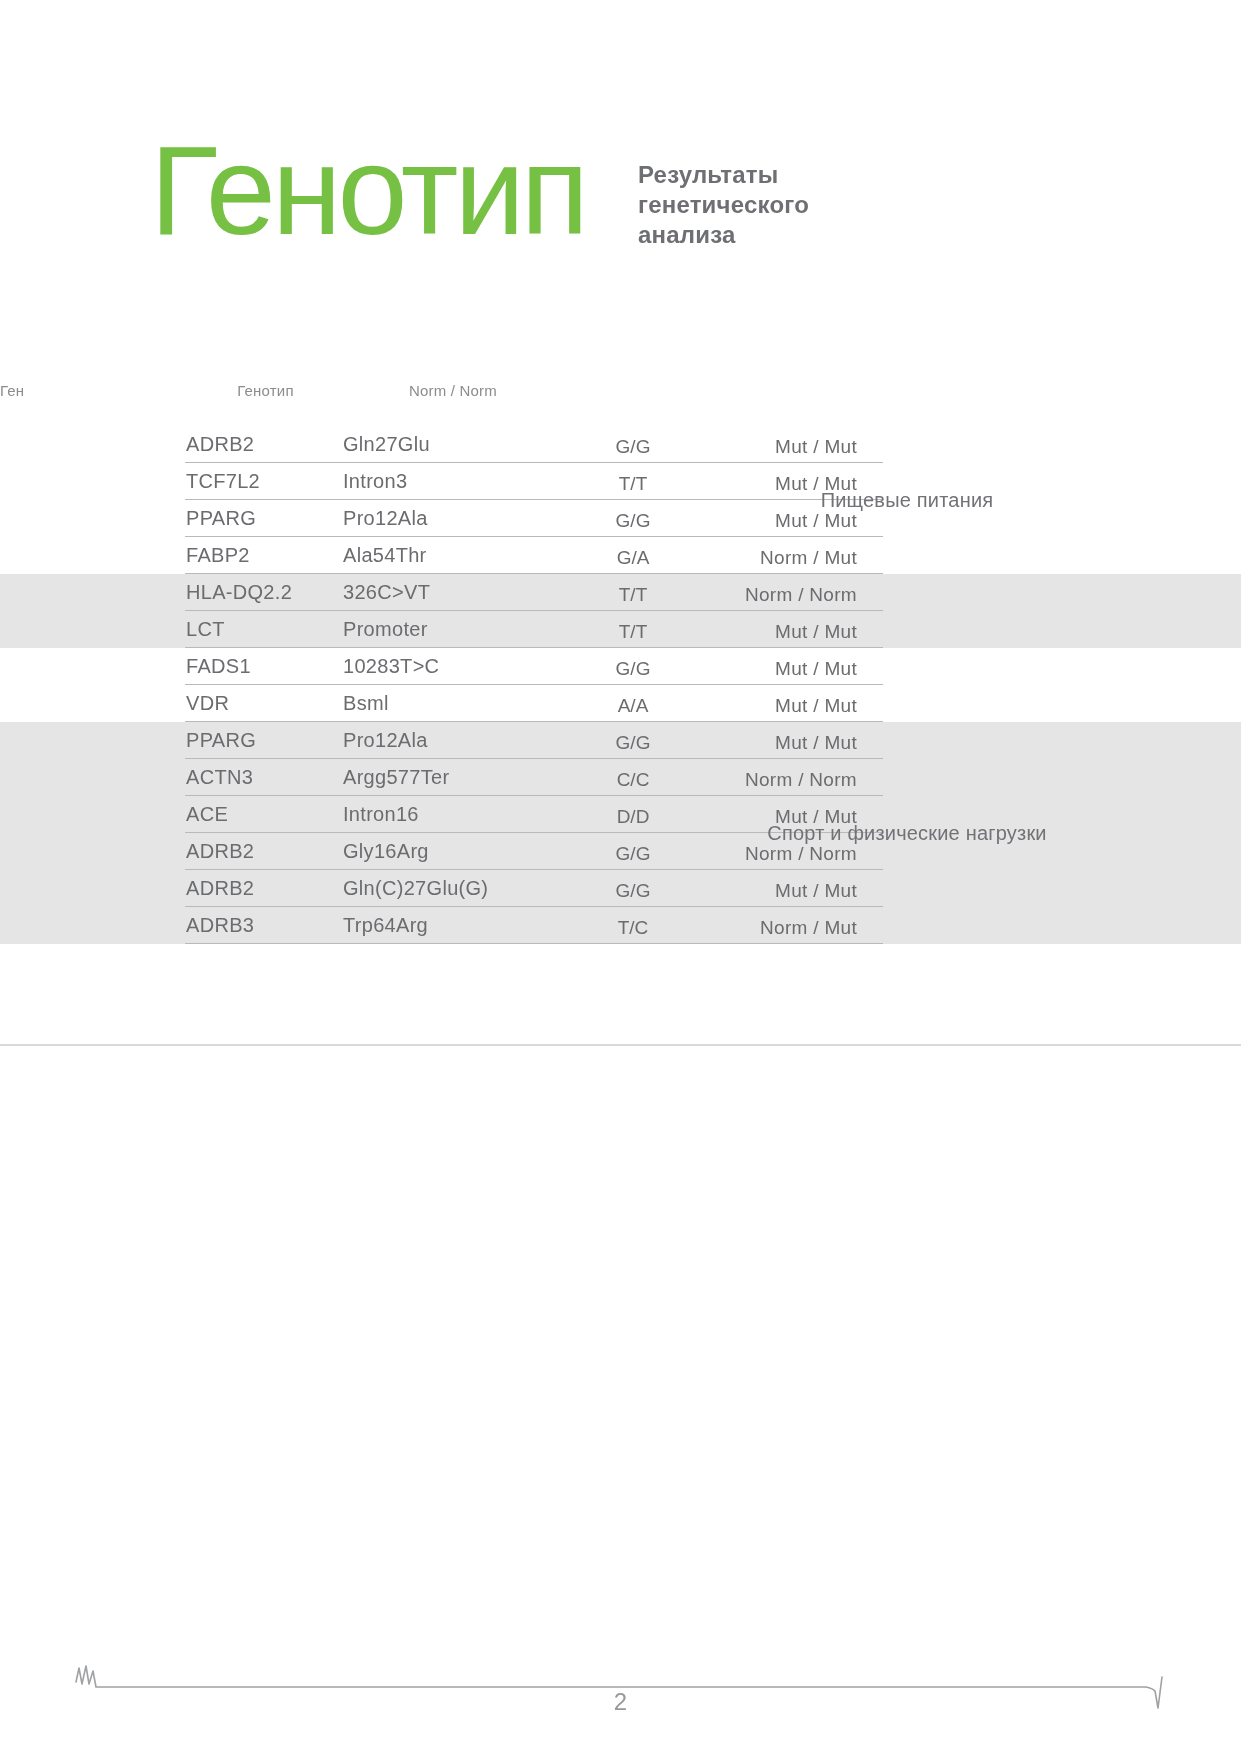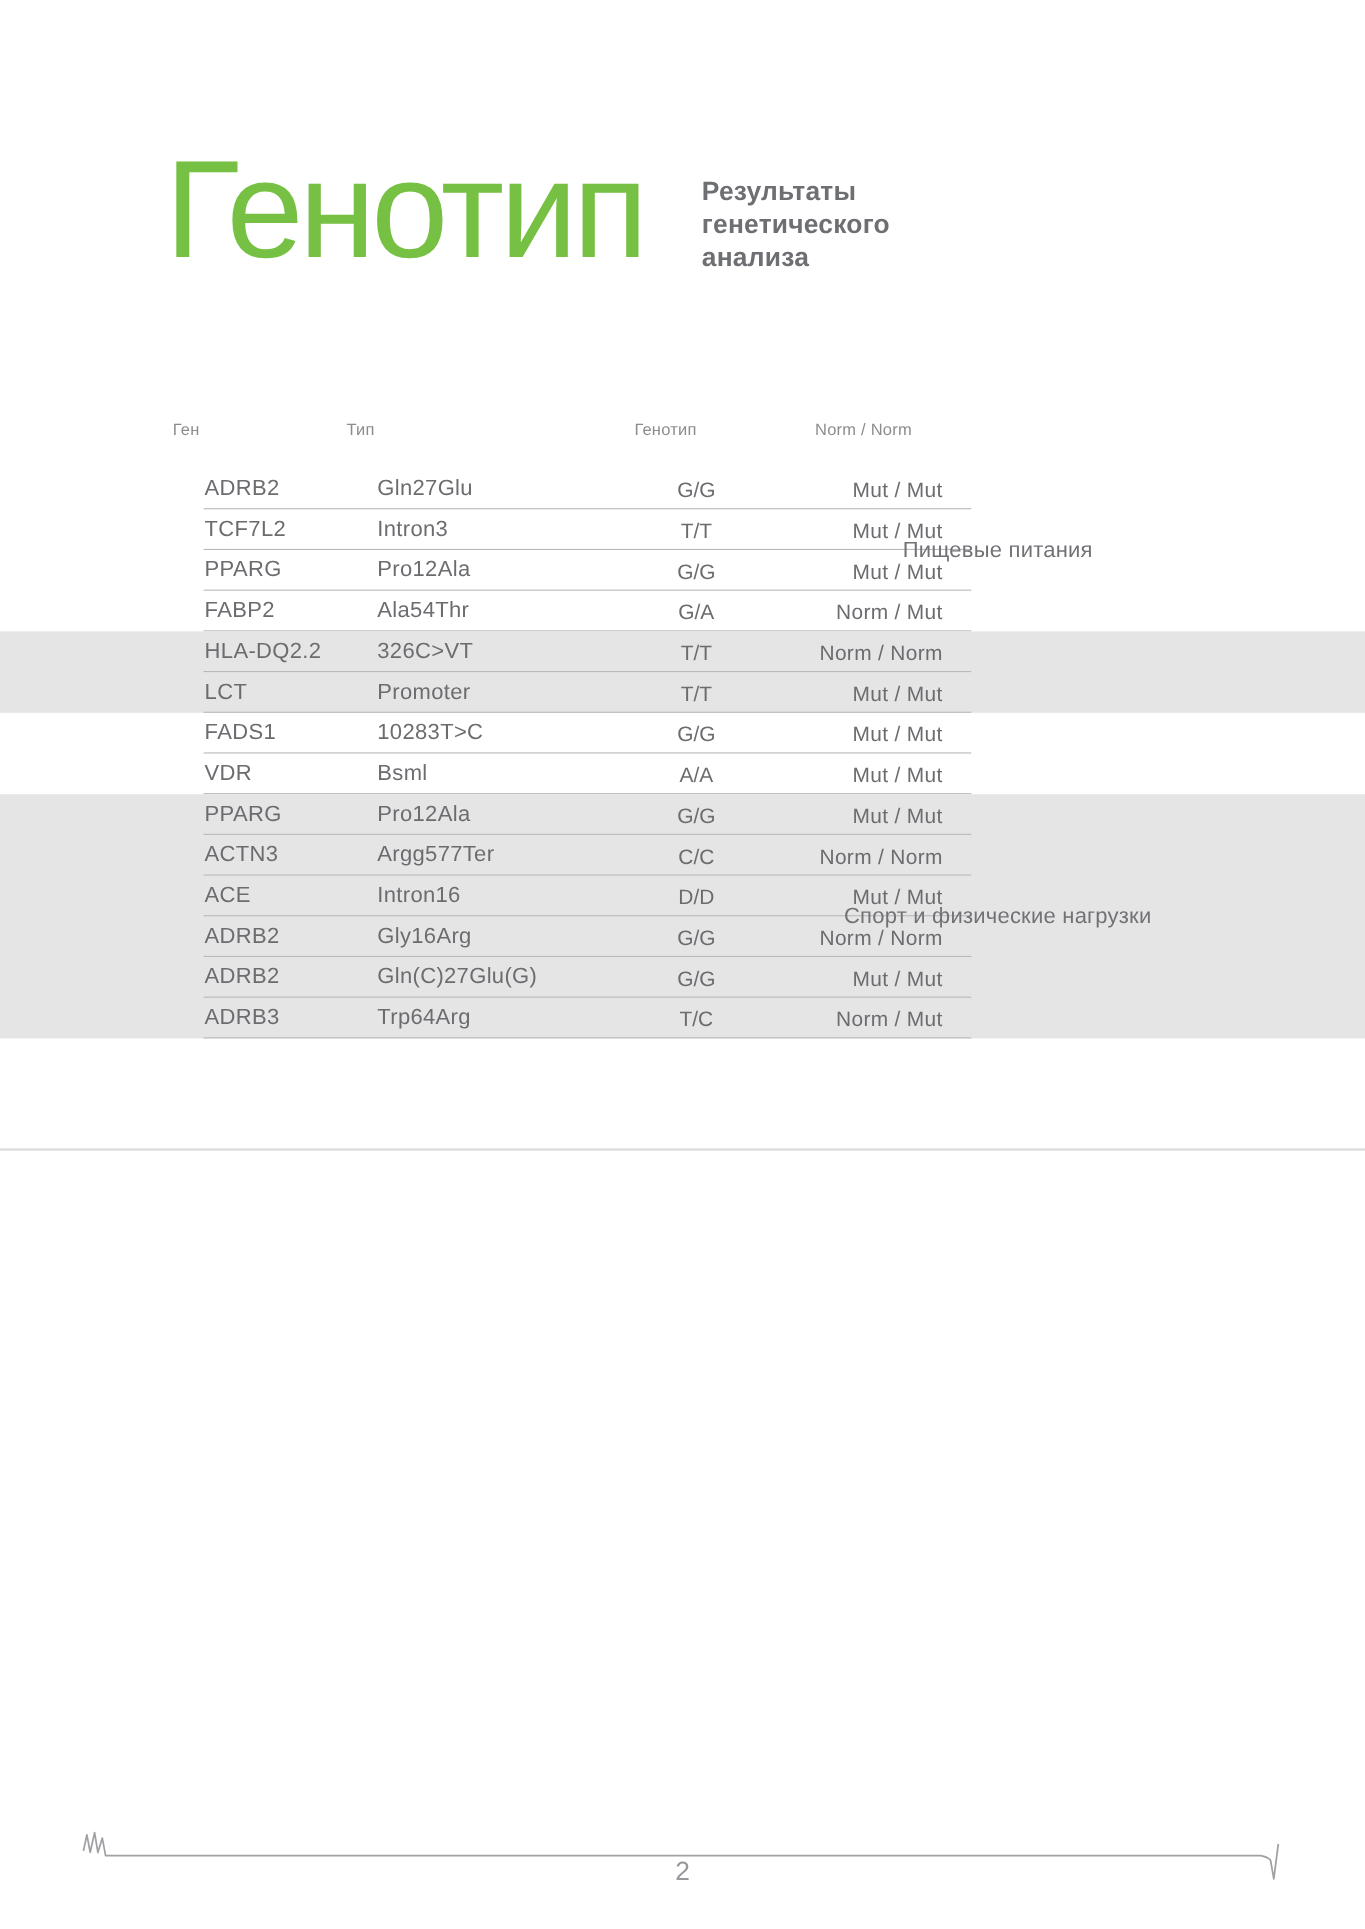--- a/index.html
+++ b/index.html
@@ -25,21 +25,21 @@
 
   
   .table-area { position:absolute; top:372px; left:0; width:1241px; }
 
   .grid-cols {
     display:grid;
     grid-template-columns:158px 215px 150px 175px;
     box-sizing:border-box;
   }
   .thead {
-    margin-left:157px; width:698px;
+    width:698px;
     height:54px; padding-top:10px;
     color:#8b8c8e; font-size:15px; letter-spacing:0.2px;
   }
   .thead .c-geno { text-align:center; }
   .thead .c-stat { text-align:right; padding-right:26px; }
 
   .section { position:relative; width:1241px;padding-left:28px; }
   .section.shaded { background:#e5e5e5; }
 
   .rows { margin-left:157px; width:698px; }
@@ -79,21 +79,20 @@
 <body>
 
 <div class="title" style="color: rgb(118, 192, 67);">Генотип</div>
 <div class="subtitle">Результаты
 генетического
 анализа</div>
 
 <div class="table-area">
   <div class="thead grid-cols">
     <div class="c-gene">Ген</div>
-    <div class="c-type">Тип</div>
     <div class="c-geno">Генотип</div>
     <div class="c-stat">Norm / Norm</div>
   </div>
   <div id="table-sections">
       <div class="section">
         <div class="rows">
           <div class="row grid-cols">
             <div class="cell-gene">ADRB2</div>
             <div class="cell-type">Gln27Glu</div>
             <div class="cell-geno">G/G</div>

